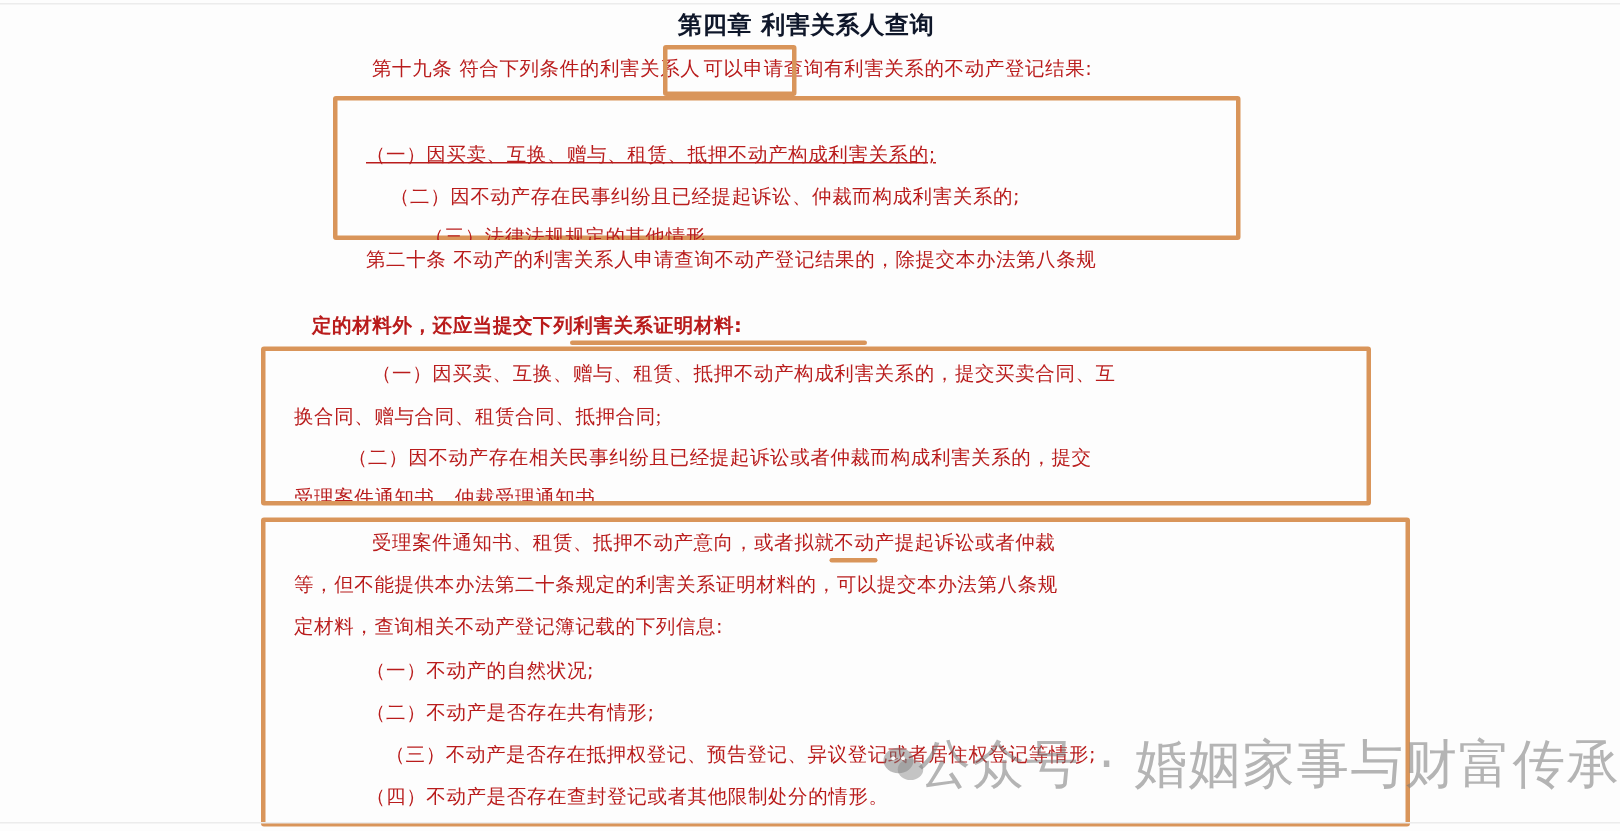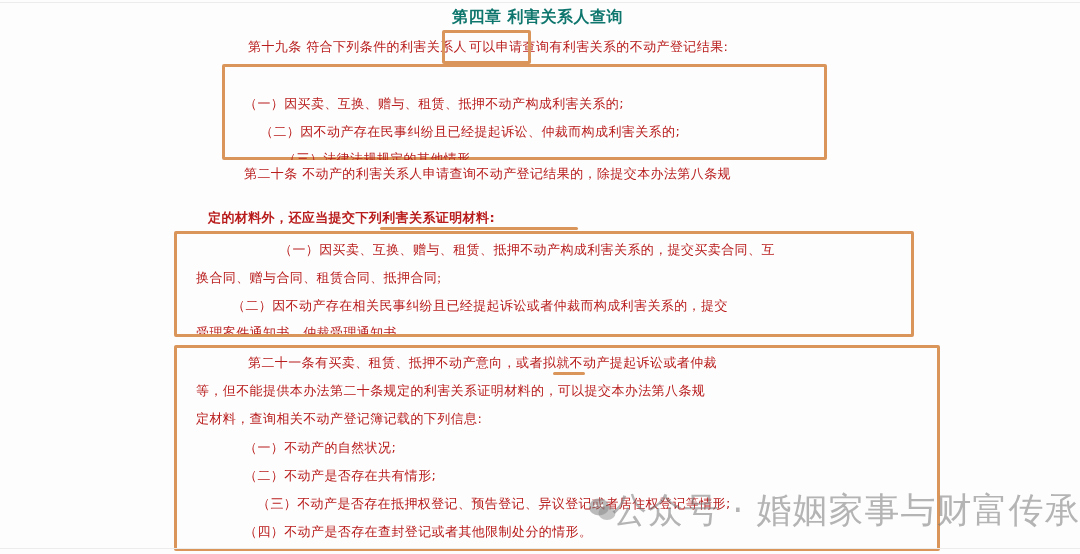--- a/index.html
+++ b/index.html
@@ -25,21 +25,21 @@
       position: absolute;
       white-space: nowrap;
       font-size: 13px;
       line-height: 20px;
       color: #b91c1c;
       letter-spacing: 0.4px;
     }
     .title {
       font-weight: bold;
       font-size: 16px;
-      color: #0f766e;
+      color: #0f172a;
       letter-spacing: 0.5px;
     }
     .box {
       position: absolute;
       border: 3px solid #d9955a;
       border-radius: 2px;
       box-sizing: border-box;
     }
     .ul-mark {
       position: absolute;
@@ -76,39 +76,39 @@
 
 <div class="line title" style="left:452px; top:7px;">第四章  利害关系人查询</div>
 
 <div class="line" style="left:248px; top:37px;">
   <span>第十九条  符合下列条件的</span><span>利害关系人</span><span style="margin-left:2px;">可以申请查询有利害关系的不动产登记结果:</span>
 </div>
 
 <div class="box" style="left:442px; top:30px; width:89px; height:34px;"></div>
 
 <div class="box" style="left:222px; top:64px; width:605px; height:96px;"></div>
-<div class="line" style="left:244px; top:94px;">（一）因买卖、互换、赠与、租赁、抵押不动产构成利害关系的;</div>
+<div class="line" style="left:244px; top:94px;text-decoration:underline;">（一）因买卖、互换、赠与、租赁、抵押不动产构成利害关系的;</div>
 <div class="line" style="left:260px; top:122px;">（二）因不动产存在民事纠纷且已经提起诉讼、仲裁而构成利害关系的;</div>
 <div class="line cut" style="left:244px; top:149px; height:11px;margin-left:39px;">（三）法律法规规定的其他情形。</div>
 
 <div class="line" style="left:244px; top:164px;">第二十条  不动产的利害关系人申请查询不动产登记结果的，除提交本办法第八条规</div>
 <div class="line" style="left:208px; top:208px;font-weight:bold;">
   <span>定的材料外，还应当提</span><span>交下列利害关系证明材料</span><span>:</span>
 </div>
 <div class="ul-mark" style="left:380px; top:227px; width:198px;"></div>
 
 <div class="box" style="left:174px; top:231px; width:740px; height:106px;"></div>
-<div class="line" style="left:248px; top:240px;margin-left:31px;">（一）因买卖、互换、赠与、租赁、抵押不动产构成利害关系的，提交买卖合同、互</div>
+<div class="line" style="left:248px; top:240px;">（一）因买卖、互换、赠与、租赁、抵押不动产构成利害关系的，提交买卖合同、互</div>
 <div class="line" style="left:196px; top:268px;font-family:Liberation Serif, serif;">换合同、赠与合同、租赁合同、抵押合同;</div>
 <div class="line" style="left:232px; top:296px;">（二）因不动产存在相关民事纠纷且已经提起诉讼或者仲裁而构成利害关系的，提交</div>
 <div class="line cut" style="left:196px; top:323px; height:11px;">受理案件通知书、仲裁受理通知书。</div>
 
 <div class="box" style="left:174px; top:345px; width:766px; height:206px;"></div>
 <div class="line" style="left:248px; top:353px;">
-  <span>第二十一条有买卖、租赁、抵押不动产</span><span>意向</span><span>，或者拟就不动产提起诉讼或者仲裁</span>
+  <span>受理案件通知书、租赁、抵押不动产</span><span>意向</span><span>，或者拟就不动产提起诉讼或者仲裁</span>
 </div>
 <div class="ul-mark" style="left:553px; top:372px; width:32px;"></div>
 <div class="line" style="left:196px; top:381px;">等，但不能提供本办法第二十条规定的利害关系证明材料的，可以提交本办法第八条规</div>
 <div class="line" style="left:196px; top:409px;">定材料，查询相关不动产登记簿记载的下列信息:</div>
 <div class="line" style="left:244px; top:438px;">（一）不动产的自然状况;</div>
 <div class="line" style="left:244px; top:466px;">（二）不动产是否存在共有情形;</div>
 <div class="line" style="left:257px; top:494px;">（三）不动产是否存在抵押权登记、预告登记、异议登记或者居住权登记等情形;</div>
 <div class="line" style="left:244px; top:522px;">（四）不动产是否存在查封登记或者其他限制处分的情形。</div>
 
 <svg class="wm-icon" viewBox="0 0 28 26">

